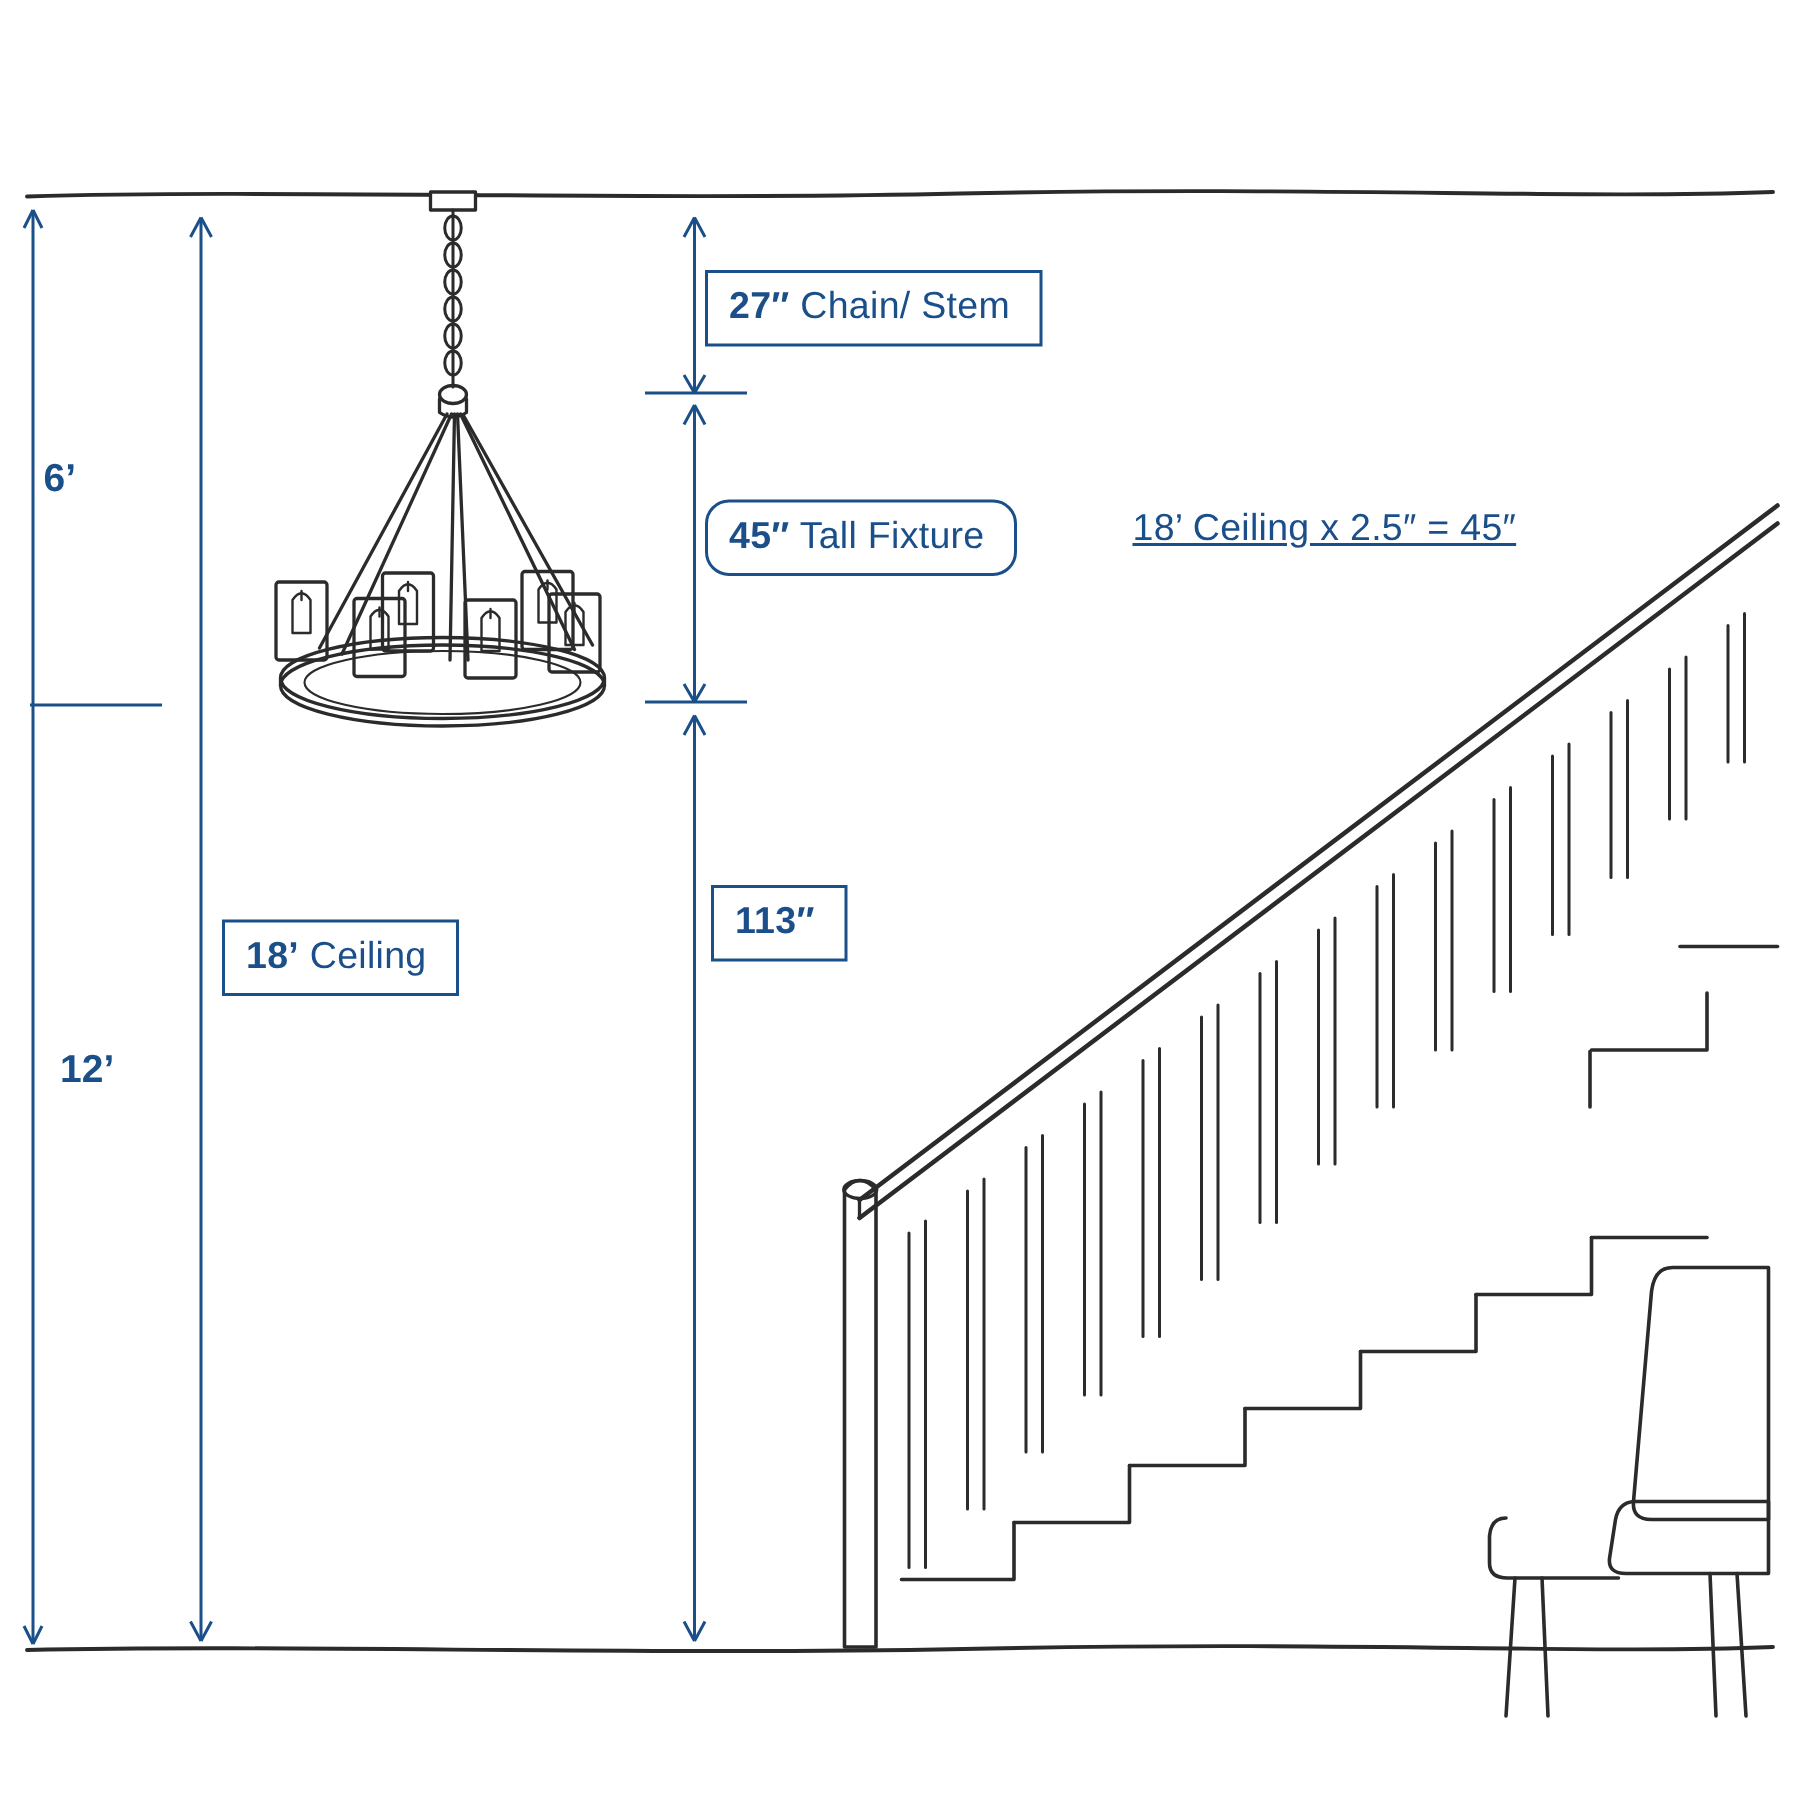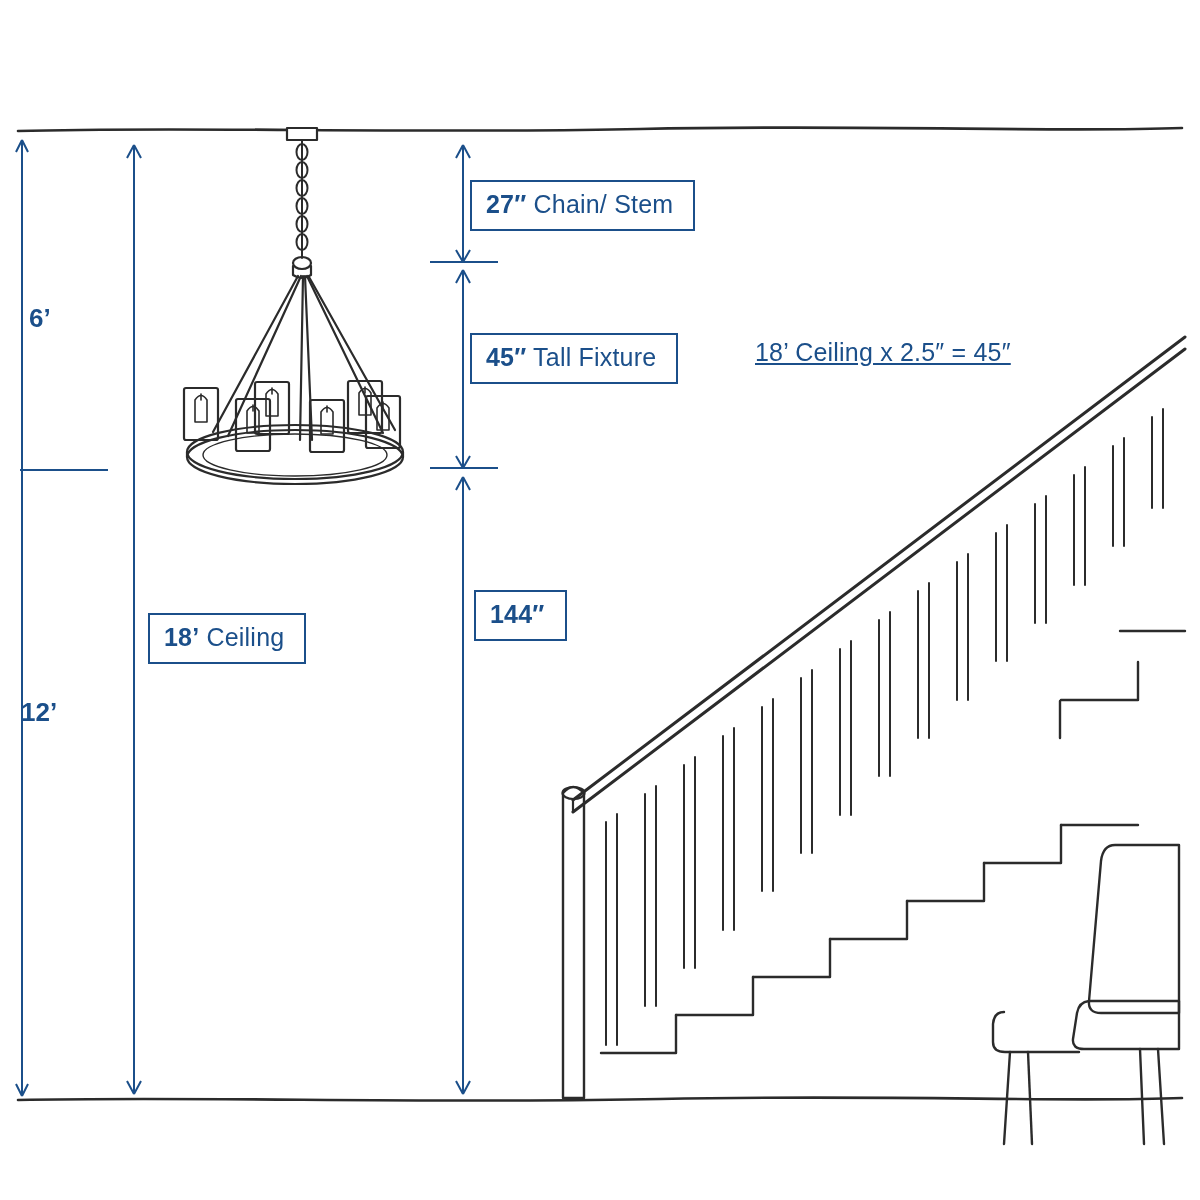--- a/index.html
+++ b/index.html
@@ -223,33 +223,33 @@
       <path d="M430 468 L498 468"></path>
 
       <path d="M463 477 L463 1094"></path>
       <path d="M463 477 L456 490 M463 477 L470 490"></path>
       <path d="M463 1094 L456 1081 M463 1094 L470 1081"></path>
     </g>
   </svg>
 
   <div class="dim-label" style="left:29px; top:303px;">6’</div>
 
-  <div class="dim-label" style="left:21px; top:697px;text-align:center;">12’</div>
+  <div class="dim-label" style="left:40px; top:697px;text-align:center;">12’</div>
 
   <div class="label-box" style="left:470px; top:180px;">
     <b>27″</b><span> Chain/ Stem</span>
   </div>
 
-  <div class="label-box" style="left:470px; top:333px;">
+  <div class="label-box" style="left:470px; top:333px;border-radius:16px;">
     <b>45″</b><span> Tall Fixture</span>
   </div>
 
   <div class="plain-label" style="left:755px; top:338px;text-decoration:underline;">18’ Ceiling x 2.5″ = 45″</div>
 
   <div class="label-box" style="left:148px; top:613px;text-align:right;">
     <b>18’</b><span> Ceiling</span>
   </div>
 
   <div class="label-box" style="left:474px; top:590px;">
-    <b>144″</b>
+    <b>113″</b>
   </div>
 
 </div>
 
 </body></html>

